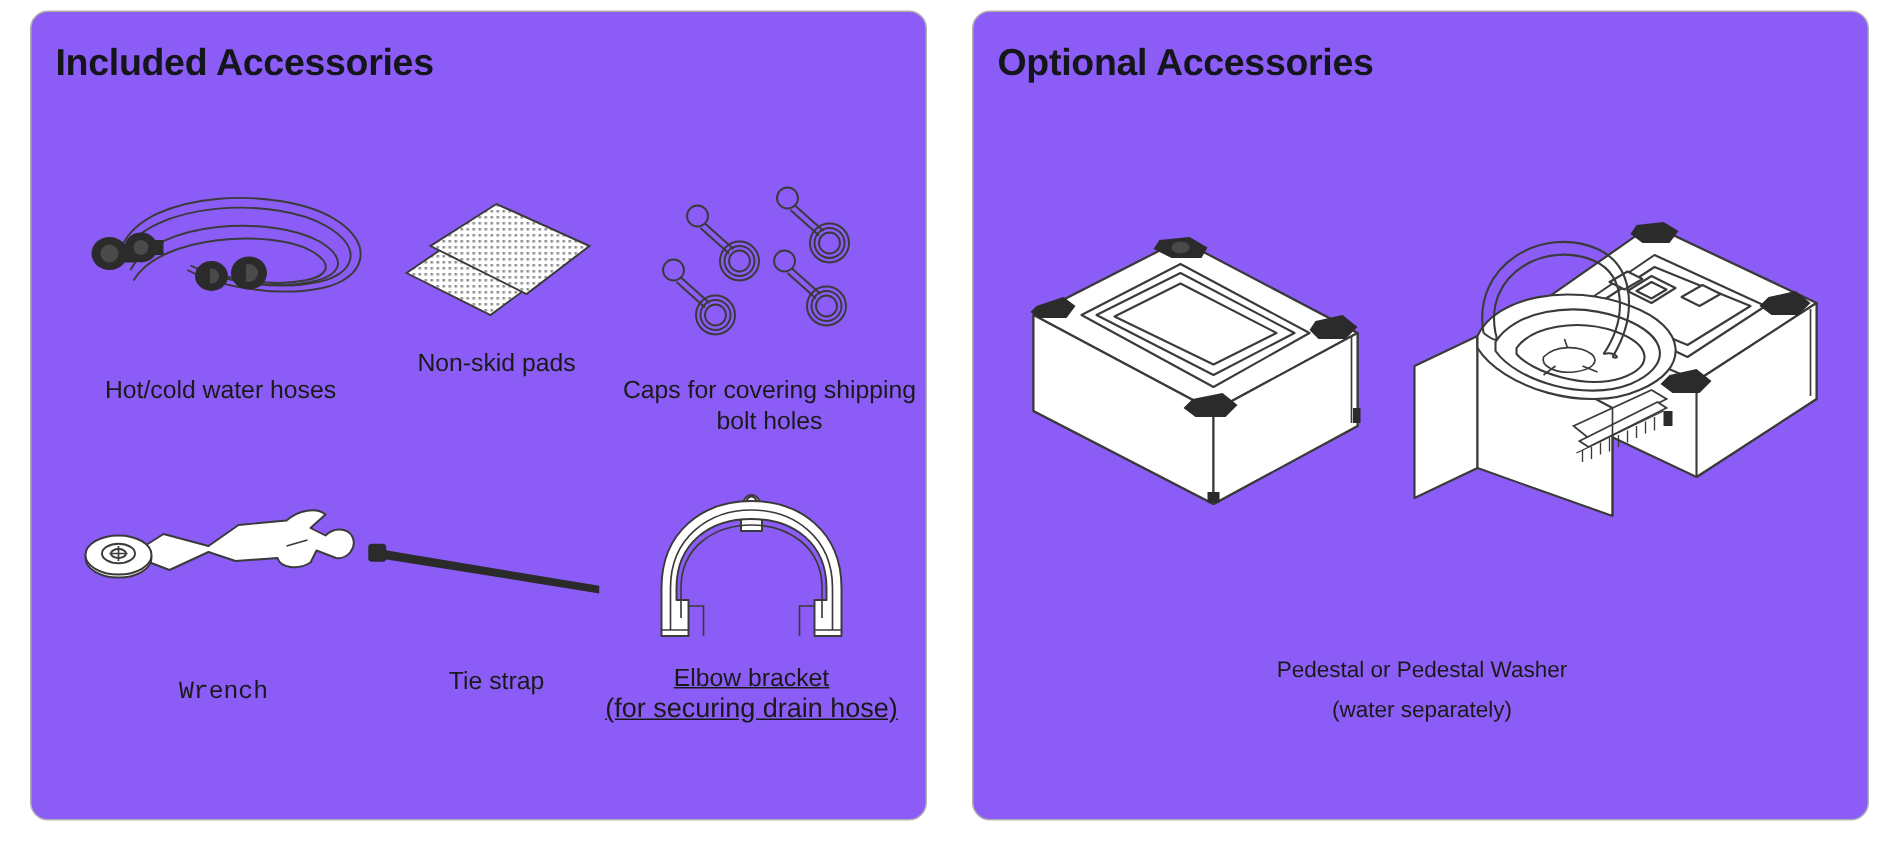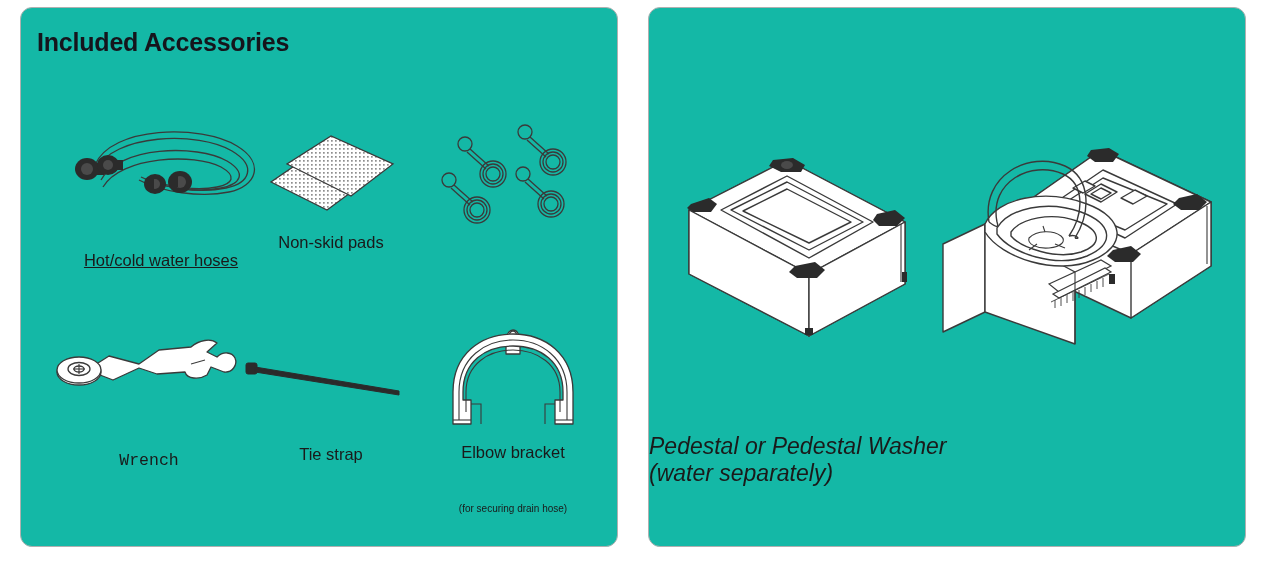--- a/index.html
+++ b/index.html
@@ -17,21 +17,21 @@
   .page {
     position: relative;
     width: 1262px;
     height: 564px;
   }
   .panel {
     position: absolute;
     box-sizing: border-box;
     border: 1.6px solid #b0b0b0;
     border-radius: 12px;
-    background: #14b8a6;
+    background: #8b5cf6;
   }
   #panel-included {
     left: 20px;
     top: 7px;
     width: 598px;
     height: 540px;
   }
   #panel-optional {
     left: 648px;
     top: 7px;
@@ -55,44 +55,42 @@
     position: relative;
     width: 100%;
   }
   .caption {
     font-size: 16.5px;
     line-height: 21px;
     color: #1a1a1a;
   }
   .caption .sub {
     display: block;
-    font-size: 10px;
+    font-size: 18px;
     line-height: 19px;
-    margin-top: 36px;
   }
   .big-caption {
     position: absolute;
-    text-align: left;
-    font-size: 23px;
+    text-align: center;
+    font-size: 15px;
     line-height: 27px;
     color: #1a1a1a;
-    font-style: italic;
   }
   svg { display: block; }
 </style>
 </head>
 <body>
 
 <div class="page">
 
   <div class="panel" id="panel-included">
 
     <div class="panel-title">Included Accessories</div>
 
-    <div class="cell" style="left:30px; top:112px; width:220px;text-decoration:underline;">
+    <div class="cell" style="left:16px; top:112px; width:220px;">
       <div class="art">
         <svg width="220" height="112" viewBox="0 0 220 112">
           <g fill="none" stroke="#3a3a3a" stroke-width="1.3">
             <path d="M44 45 C60 6 150 4 186 26 C214 43 206 66 178 72 C150 78 110 72 88 60"></path>
             <path d="M44 51 C62 13 148 11 181 31 C206 46 199 63 175 68 C148 74 112 68 90 57"></path>
             <path d="M50 60 C68 26 146 24 176 41 C196 53 190 64 170 68 C146 73 114 68 94 59"></path>
             <path d="M52 67 C70 36 144 33 170 47 C186 56 182 64 166 67 C146 71 118 67 100 60"></path>
           </g>
 
           <g>
@@ -171,20 +169,21 @@
               <circle cx="8" cy="6" r="7"></circle>
               <line x1="13" y1="11" x2="32" y2="28"></line>
               <line x1="10" y1="14" x2="29" y2="31"></line>
               <circle cx="36" cy="36" r="13"></circle>
               <circle cx="36" cy="36" r="10"></circle>
               <circle cx="36" cy="36" r="7"></circle>
             </g>
           </g>
         </svg>
       </div>
+      <div class="caption" style="margin-top:18px;">Caps for covering shipping bolt holes</div>
     </div>
 
     <div class="cell" style="left:18px; top:316px; width:220px;font-family:Liberation Mono, monospace;">
       <div class="art" style="height:108px;">
         <svg width="220" height="108" viewBox="0 0 220 108">
           <g fill="#ffffff" stroke="#3a3a3a" stroke-width="1.3" stroke-linejoin="round">
 
             <path d="M48 46 L70 32 L100 40 L120 26 L152 23
                      C160 16 172 14 178 19 L168 28 L178 33
                      C184 27 193 28 196 34 C199 41 193 49 185 48
@@ -214,21 +213,21 @@
             <path d="M34 43 L178 67 L178 71 L34 48 Z"></path>
           </g>
           <g fill="none" stroke="#2b2b2b" stroke-width="1.1">
             <line x1="36" y1="45" x2="178" y2="69"></line>
           </g>
         </svg>
       </div>
       <div class="caption" style="margin-top:12px;">Tie strap</div>
     </div>
 
-    <div class="cell" style="left:392px; top:300px; width:200px;">
+    <div class="cell" style="left:380px; top:300px; width:200px;text-decoration:underline;">
       <div class="art" style="height:124px;">
         <svg width="200" height="124" viewBox="0 0 200 124">
           <g fill="#ffffff" stroke="#3a3a3a" stroke-width="1.3" stroke-linejoin="round">
 
             <path d="M93 34 C93 18 107 18 107 34 L107 46 L93 46 Z"></path>
             <ellipse cx="100" cy="29" rx="4" ry="6"></ellipse>
 
             <path d="M40 116 L40 84 C40 46 68 26 100 26 C132 26 160 46 160 84 L160 116
                      L142 116 L142 92 L150 92 L150 84
                      C150 54 128 38 100 38 C72 38 50 54 50 84 L50 92 L58 92 L58 116 Z"></path>
@@ -248,20 +247,21 @@
       <div class="caption" style="margin-top:10px;">
         <span>Elbow bracket</span>
         <span class="sub">(for securing drain hose)</span>
       </div>
     </div>
 
   </div>
 
   <div class="panel" id="panel-optional">
 
+    <div class="panel-title">Optional Accessories</div>
 
     <div class="cell" style="left:20px; top:140px; width:260px;">
       <div class="art">
         <svg width="260" height="200" viewBox="0 0 260 200">
           <g fill="#ffffff" stroke="#3a3a3a" stroke-width="1.4" stroke-linejoin="round">
 
             <path d="M20 62 L118 12 L236 74 L236 136 L140 188 L20 126 Z"></path>
 
             <path d="M20 62 L118 12 L236 74 L140 126 Z"></path>
 

